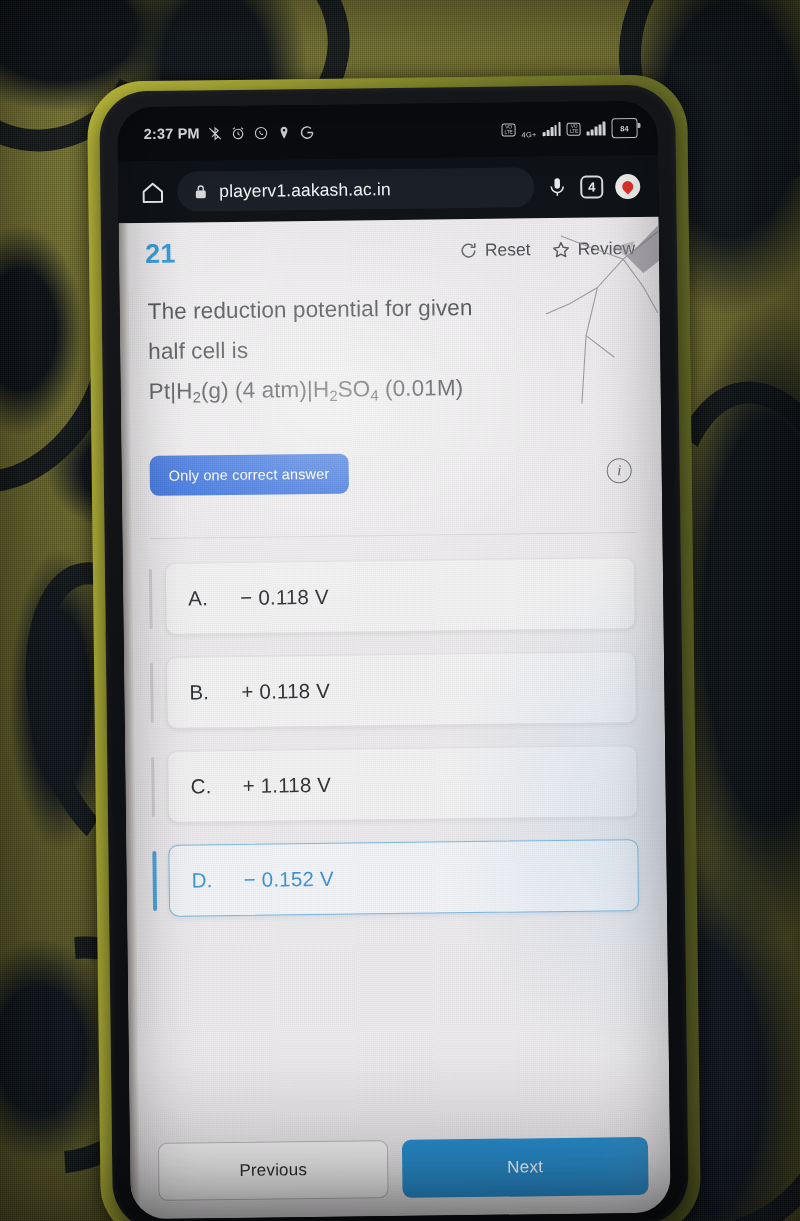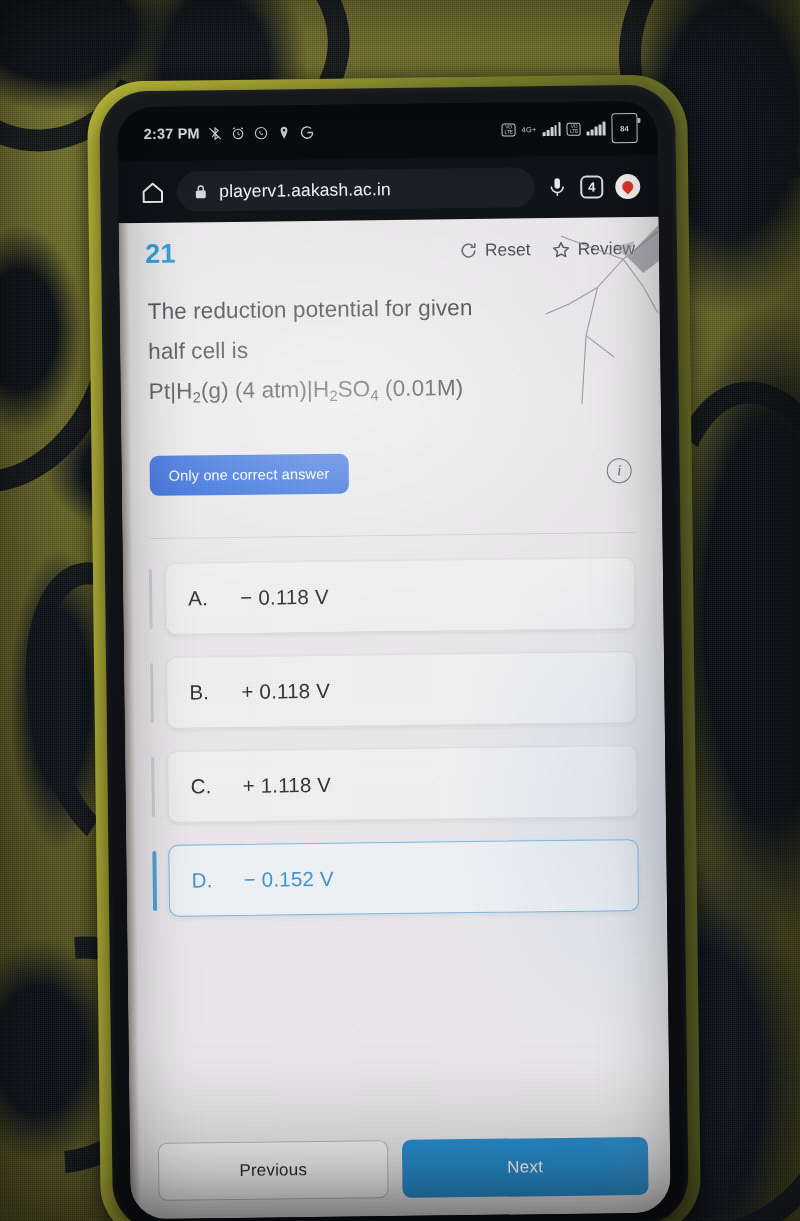--- a/index.html
+++ b/index.html
@@ -124,21 +124,21 @@
     letter-spacing: -0.3px;
     overflow: hidden;
   }
   .bars { display: flex; align-items: flex-end; gap: 1.4px; height: 14px; }
   .bars i { width: 2.6px; background: #e2e4e8; display: block; border-radius: .5px; }
   .bars i:nth-child(1){height:4px}.bars i:nth-child(2){height:6.5px}
   .bars i:nth-child(3){height:9px}.bars i:nth-child(4){height:11.5px}
   .bars i:nth-child(5){height:14px}
   .netlabel { font-size: 7.5px; color: #d8dade; line-height: 1; align-self: flex-start; margin-top: 12px; }
   .batt {
-    width: 26px; height: 30px;
+    width: 26px; height: 20px;
     border: 1.4px solid #d7d9dd;
     border-radius: 3.5px;
     position: relative;
     display: flex; align-items: center; justify-content: center;
     font-size: 7.5px; color: #e6e8eb; font-weight: 600;
   }
   .batt::after {
     content:""; position:absolute; right:-4px; top:3.5px;
     width:2.6px; height:5px; background:#d7d9dd; border-radius:0 1.5px 1.5px 0;
   }

